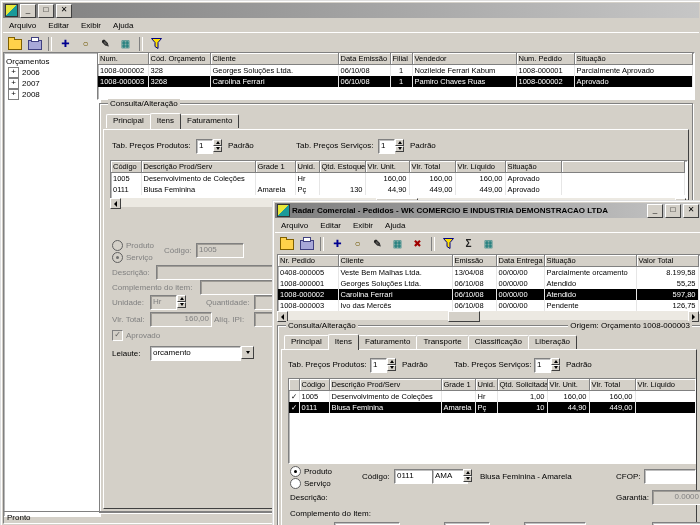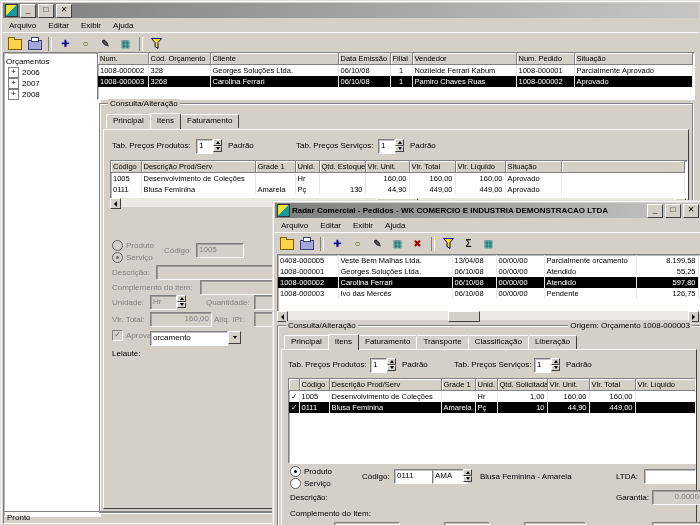--- a/index.html
+++ b/index.html
@@ -300,21 +300,21 @@
         <div class="fldd abs" style="left:150px;top:165px;width:56px"></div>
         <span class="dis abs" style="left:8px;top:185px">Vlr. Total:</span>
         <div class="fldd r abs" style="left:46px;top:182px;width:56px">160,00</div>
         <span class="dis abs" style="left:110px;top:185px">Alíq. IPI:</span>
         <div class="fldd abs" style="left:150px;top:182px;width:48px"></div>
         <div class="row abs" style="left:8px;top:200px">
             <span class="cb">✓</span>
             <span class="dis">Aprovado</span>
           </div>
         <span class="lbl abs" style="left:8px;top:219px">Leiaute:</span>
-        <div class="dd abs" style="left:46px;top:201px;width:91px">
+        <div class="dd abs" style="left:46px;top:216px;width:104px">
           <span class="fld">orcamento</span>
           <span class="ddb">
               <i class="tdn"></i>
             </span>
         </div>
       </div>
     </div>
 
     <div class="statusbar abs" style="left:2px;right:2px;bottom:2px;height:13px">
       <div class="spanel">Pronto</div>
@@ -362,20 +362,28 @@
       <table class="grid" style="width:420px">
         <colgroup>
             <col style="width:60px">
             <col style="width:114px">
             <col style="width:44px">
             <col style="width:48px">
             <col style="width:92px">
             <col style="width:62px">
           </colgroup>
         <tbody>
+            <tr>
+          <th>Nr. Pedido</th>
+          <th>Cliente</th>
+          <th>Emissão</th>
+          <th>Data Entrega</th>
+          <th>Situação</th>
+          <th class="r">Valor Total</th>
+        </tr>
         <tr>
           <td>0408-000005</td>
               <td>Veste Bem Malhas Ltda.</td>
               <td>13/04/08</td>
               <td>00/00/00</td>
               <td>Parcialmente orcamento</td>
               <td class="r">8.199,58</td>
         </tr>
         <tr>
           <td>1008-000001</td>
@@ -519,21 +527,21 @@
         <div class="fld abs" style="left:150px;top:119px;width:30px">AMA</div>
         <span class="sbcol abs" style="left:181px;top:119px;height:13px">
             <span class="sb">
               <i class="tu"></i>
             </span>
             <span class="sb">
               <i class="tdn"></i>
             </span>
           </span>
         <span class="lbl abs" style="left:198px;top:122px">Blusa Feminina - Amarela</span>
-        <span class="lbl abs" style="left:334px;top:122px">LTDA:</span>
+        <span class="lbl abs" style="left:334px;top:122px">CFOP:</span>
         <div class="fld abs" style="left:362px;top:119px;width:46px"></div>
         <span class="lbl abs" style="left:8px;top:143px">Descrição:</span>
         <span class="lbl abs" style="left:334px;top:143px">Garantia:</span>
         <div class="fldd r abs" style="left:370px;top:140px;width:44px">0.0000</div>
         <span class="lbl abs" style="left:8px;top:159px">Complemento do Item:</span>
         <div class="fld abs" style="left:52px;top:172px;width:60px"></div>
         <div class="fld r abs" style="left:162px;top:172px;width:40px">10</div>
         <div class="fld r abs" style="left:242px;top:172px;width:56px">44,90</div>
         <div class="fld r abs" style="left:370px;top:172px;width:44px">0,00</div>
       </div>

